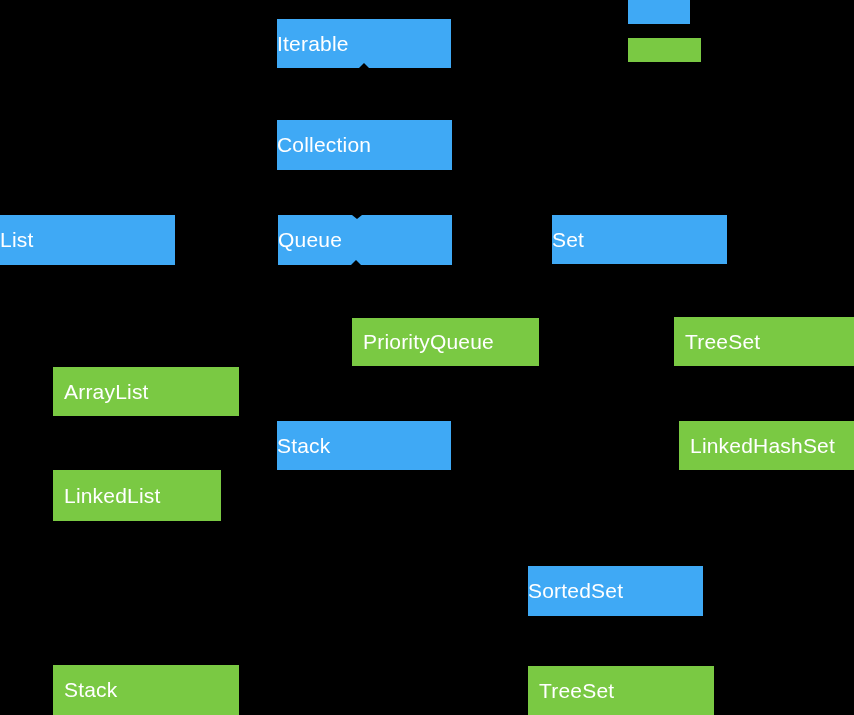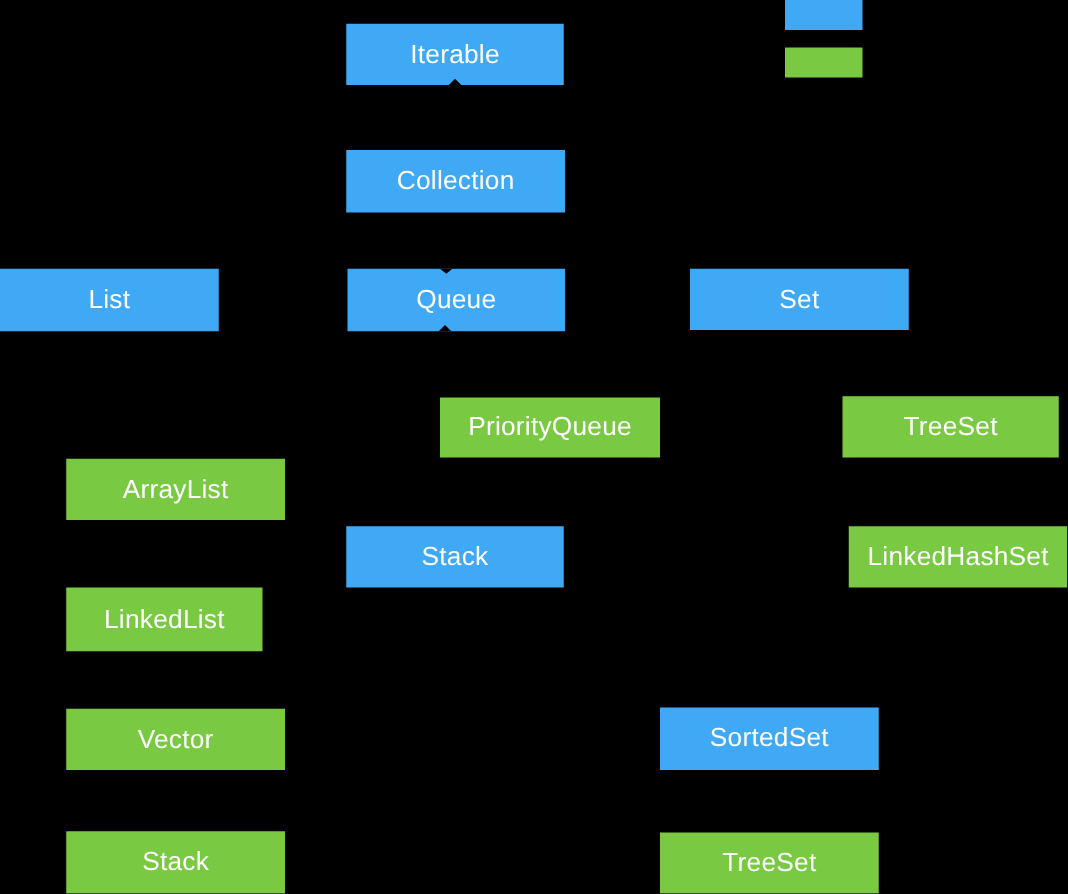--- a/index.html
+++ b/index.html
@@ -1,25 +1,25 @@
 <!DOCTYPE html>
 <html style="--c-interface: #3FA9F5; --c-class: #7AC943;"><head>
 <meta charset="utf-8">
 <style>
   html,body{margin:0;padding:0;background:#000;}
   .stage{
     position:relative;width:854px;height:715px;background:#000000;
     overflow:hidden;font-family:"Liberation Sans",sans-serif;
   }
   .node{
-    position:absolute;display:flex;align-items:center;justify-content:center;
+    position:absolute;display:flex;align-items:center;
     color:#ffffff;font-size:21px;font-weight:400;letter-spacing:.2px;
   }
   .iface{background:var(--c-interface,#3FA9F5);}
-  .cls{background:var(--c-class,#7AC943);}
+  .cls{background:var(--c-class,#7AC943);padding-left:11px;}
   .swatch{position:absolute;}
   
   .notch{position:absolute;width:0;height:0;}
   .notch-up{border-left:5px solid transparent;border-right:5px solid transparent;border-bottom:5px solid #000;}
   .notch-down{border-left:5px solid transparent;border-right:5px solid transparent;border-top:4px solid #000;}
 </style>
 </head>
 <body>
 
 <div class="stage">
@@ -64,23 +64,20 @@
   </div>
 
   <div class="node cls" style="left:679px;top:421px;width:175px;height:49px">
     <span>LinkedHashSet</span>
   </div>
 
   <div class="node cls" style="left:53px;top:470px;width:157px;height:51px">
     <span>LinkedList</span>
   </div>
 
-  <div class="node cls" style="left:53px;top:567px;width:175px;height:49px">
-    <span>Vector</span>
-  </div>
 
 
   <div class="node iface" style="left:528px;top:566px;width:175px;height:50px">
     <span>SortedSet</span>
   </div>
 
   <div class="node cls" style="left:53px;top:665px;width:175px;height:50px">
     <span>Stack</span>
   </div>
 

